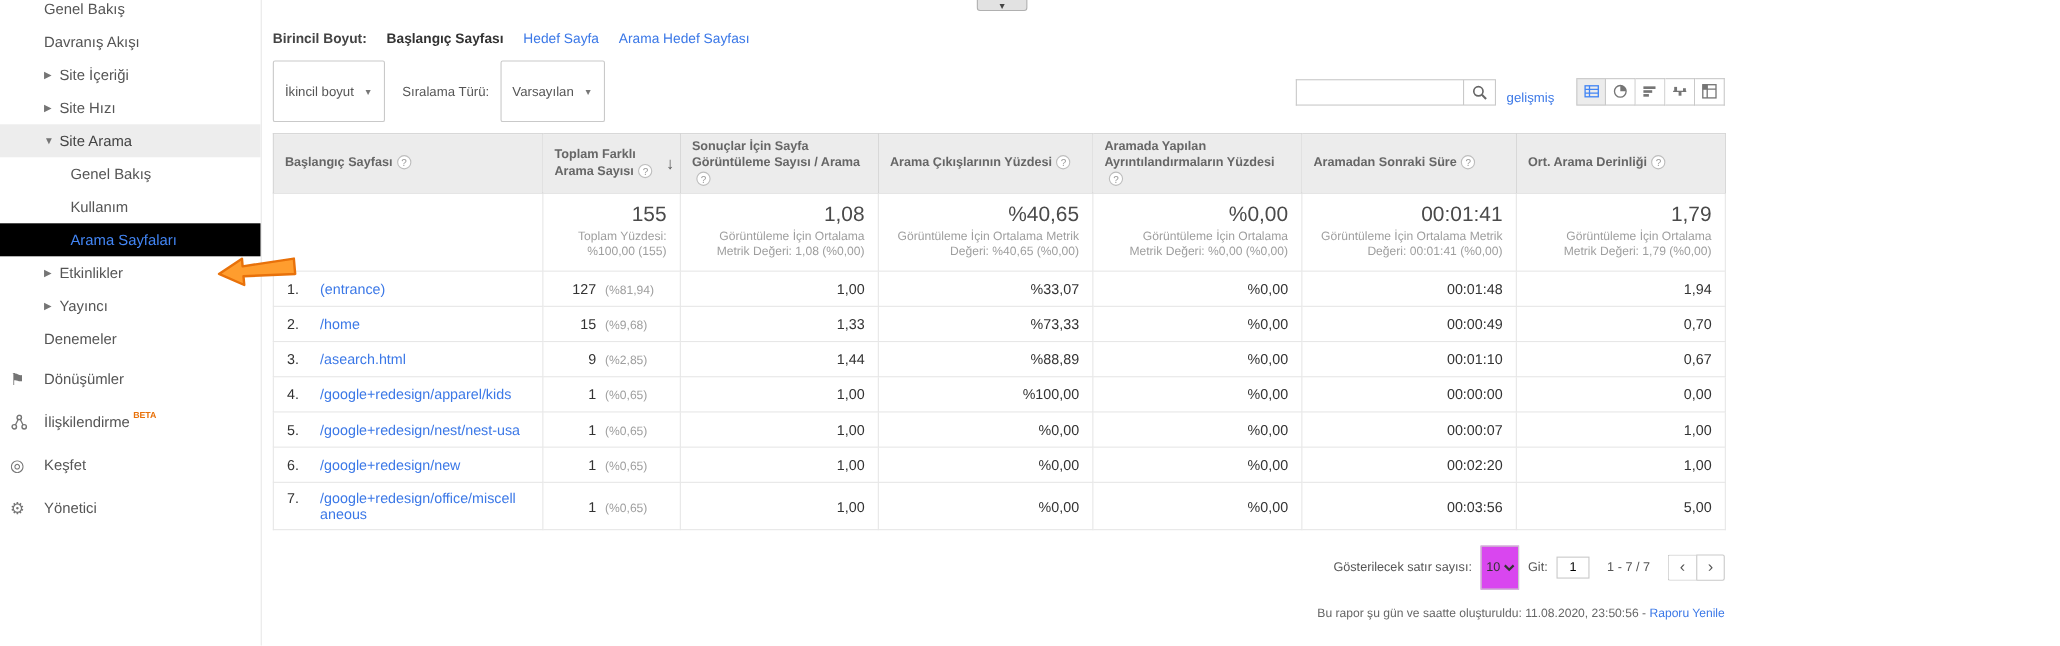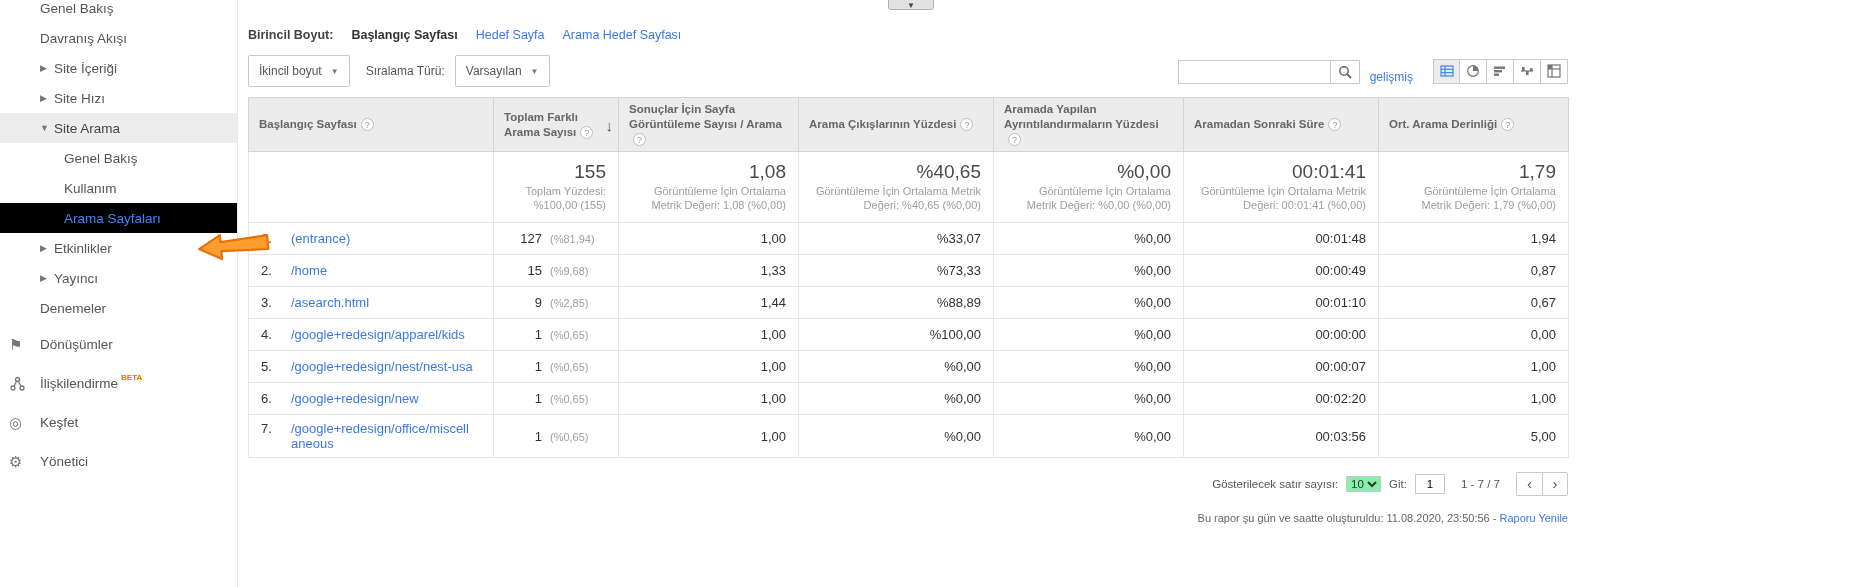--- a/index.html
+++ b/index.html
@@ -29,21 +29,21 @@
     border:1px solid #b0b0b0;border-radius:3px;font-size:8px;color:#444;text-align:center;line-height:36px;cursor:pointer}
   .content{width:1320px;margin-left:10px;position:relative}
   .dim-row{margin-top:28px;display:flex;align-items:center;gap:18px;font-size:12.5px}
   .dim-label{font-weight:bold;color:#444}
   .dim-selected{font-weight:bold;color:#333;cursor:pointer}
   .dim-link{color:#3b78e7;cursor:pointer}
 
   .toolbar{margin-top:13px;display:flex;justify-content:space-between;align-items:center}
   .toolbar-left{display:flex;align-items:center;gap:10px}
   .btn-dd{display:inline-flex;align-items:center;gap:9px;border:1px solid #c9c9c9;border-radius:2px;
-    background:#fff;padding:8px 10px;font-size:12px;color:#555;cursor:pointer}
+    background:#fff;padding:20px 10px;font-size:12px;color:#555;cursor:pointer}
   .btn-dd .dd-caret{font-size:8px;color:#777}
   .sort-label{font-size:12px;color:#555;margin-left:6px}
   .toolbar-right{display:flex;align-items:flex-end}
   .search-wrap{display:flex;align-items:center}
   .search-input{width:152px;height:24px;border:1px solid #c9c9c9;border-right:none;padding:0 6px;font-size:12px;outline:none}
   .search-btn{width:30px;height:24px;border:1px solid #c9c9c9;background:#fff;display:flex;align-items:center;
     justify-content:center;cursor:pointer}
   .adv-link{font-size:12px;color:#3b78e7;margin:0 20px 0 10px;cursor:pointer}
   .viewbtns{display:flex}
   .vbtn{width:27px;height:25px;border:1px solid #c9c9c9;border-left:none;background:#fff;display:flex;
@@ -68,21 +68,21 @@
   .data-row{height:32px}
   .rank{display:inline-block;width:20px;color:#333}
   .page-link{color:#3b78e7;text-decoration:none;cursor:pointer;word-break:break-all;margin-left:10px;display:inline-block;
     vertical-align:top;max-width:185px}
   .searches-val{display:flex;justify-content:flex-end;align-items:baseline}
   .searches-val .num{font-weight:normal}
   .searches-val .pct{flex:0 0 56px;width:56px;text-align:left;margin-left:8px;font-size:11px;color:#9e9e9e}
 
   
   .pagination{margin-top:14px;display:flex;justify-content:flex-end;align-items:center;font-size:11.5px;color:#555;gap:8px}
-  .rows-select{height:16px;border:1px solid #c9c9c9;font-size:11.5px;color:#333;background:#86efac;cursor:pointer}
+  .rows-select{height:40px;border:1px solid #c9c9c9;font-size:11.5px;color:#333;background:#d946ef;cursor:pointer}
   .goto-input{width:30px;height:20px;border:1px solid #c9c9c9;font-size:11.5px;text-align:center;outline:none}
   .range-text{margin:4px 8px;color:#555}
   .pagebtns{display:flex}
   .page-btn{width:26px;height:24px;border:1px solid #c9c9c9;background:#fff;color:#555;font-size:15px;
     line-height:21px;text-align:center;cursor:pointer}
   .page-btn.prev{border-right:none;border-radius:2px 0 0 2px}
   .page-btn.next{border-radius:0 2px 2px 0}
   .generated{margin-top:16px;text-align:right;font-size:11px;color:#666}
   .generated .refresh{color:#3b78e7;cursor:pointer}
 
@@ -327,21 +327,21 @@
           <td class="metric">
                 <div class="searches-val">
                   <span class="num">15</span>
                   <span class="pct">(%9,68)</span>
                 </div>
               </td>
           <td class="metric">1,33</td>
           <td class="metric">%73,33</td>
           <td class="metric">%0,00</td>
           <td class="metric">00:00:49</td>
-          <td class="metric">0,87</td>
+          <td class="metric">0,70</td>
         </tr>
         <tr class="data-row">
           <td><span class="rank">3.</span><a class="page-link">/asearch.html</a></td>
           <td class="metric">
                 <div class="searches-val">
                   <span class="num">9</span>
                   <span class="pct">(%2,85)</span>
                 </div>
               </td>
           <td class="metric">1,44</td>

